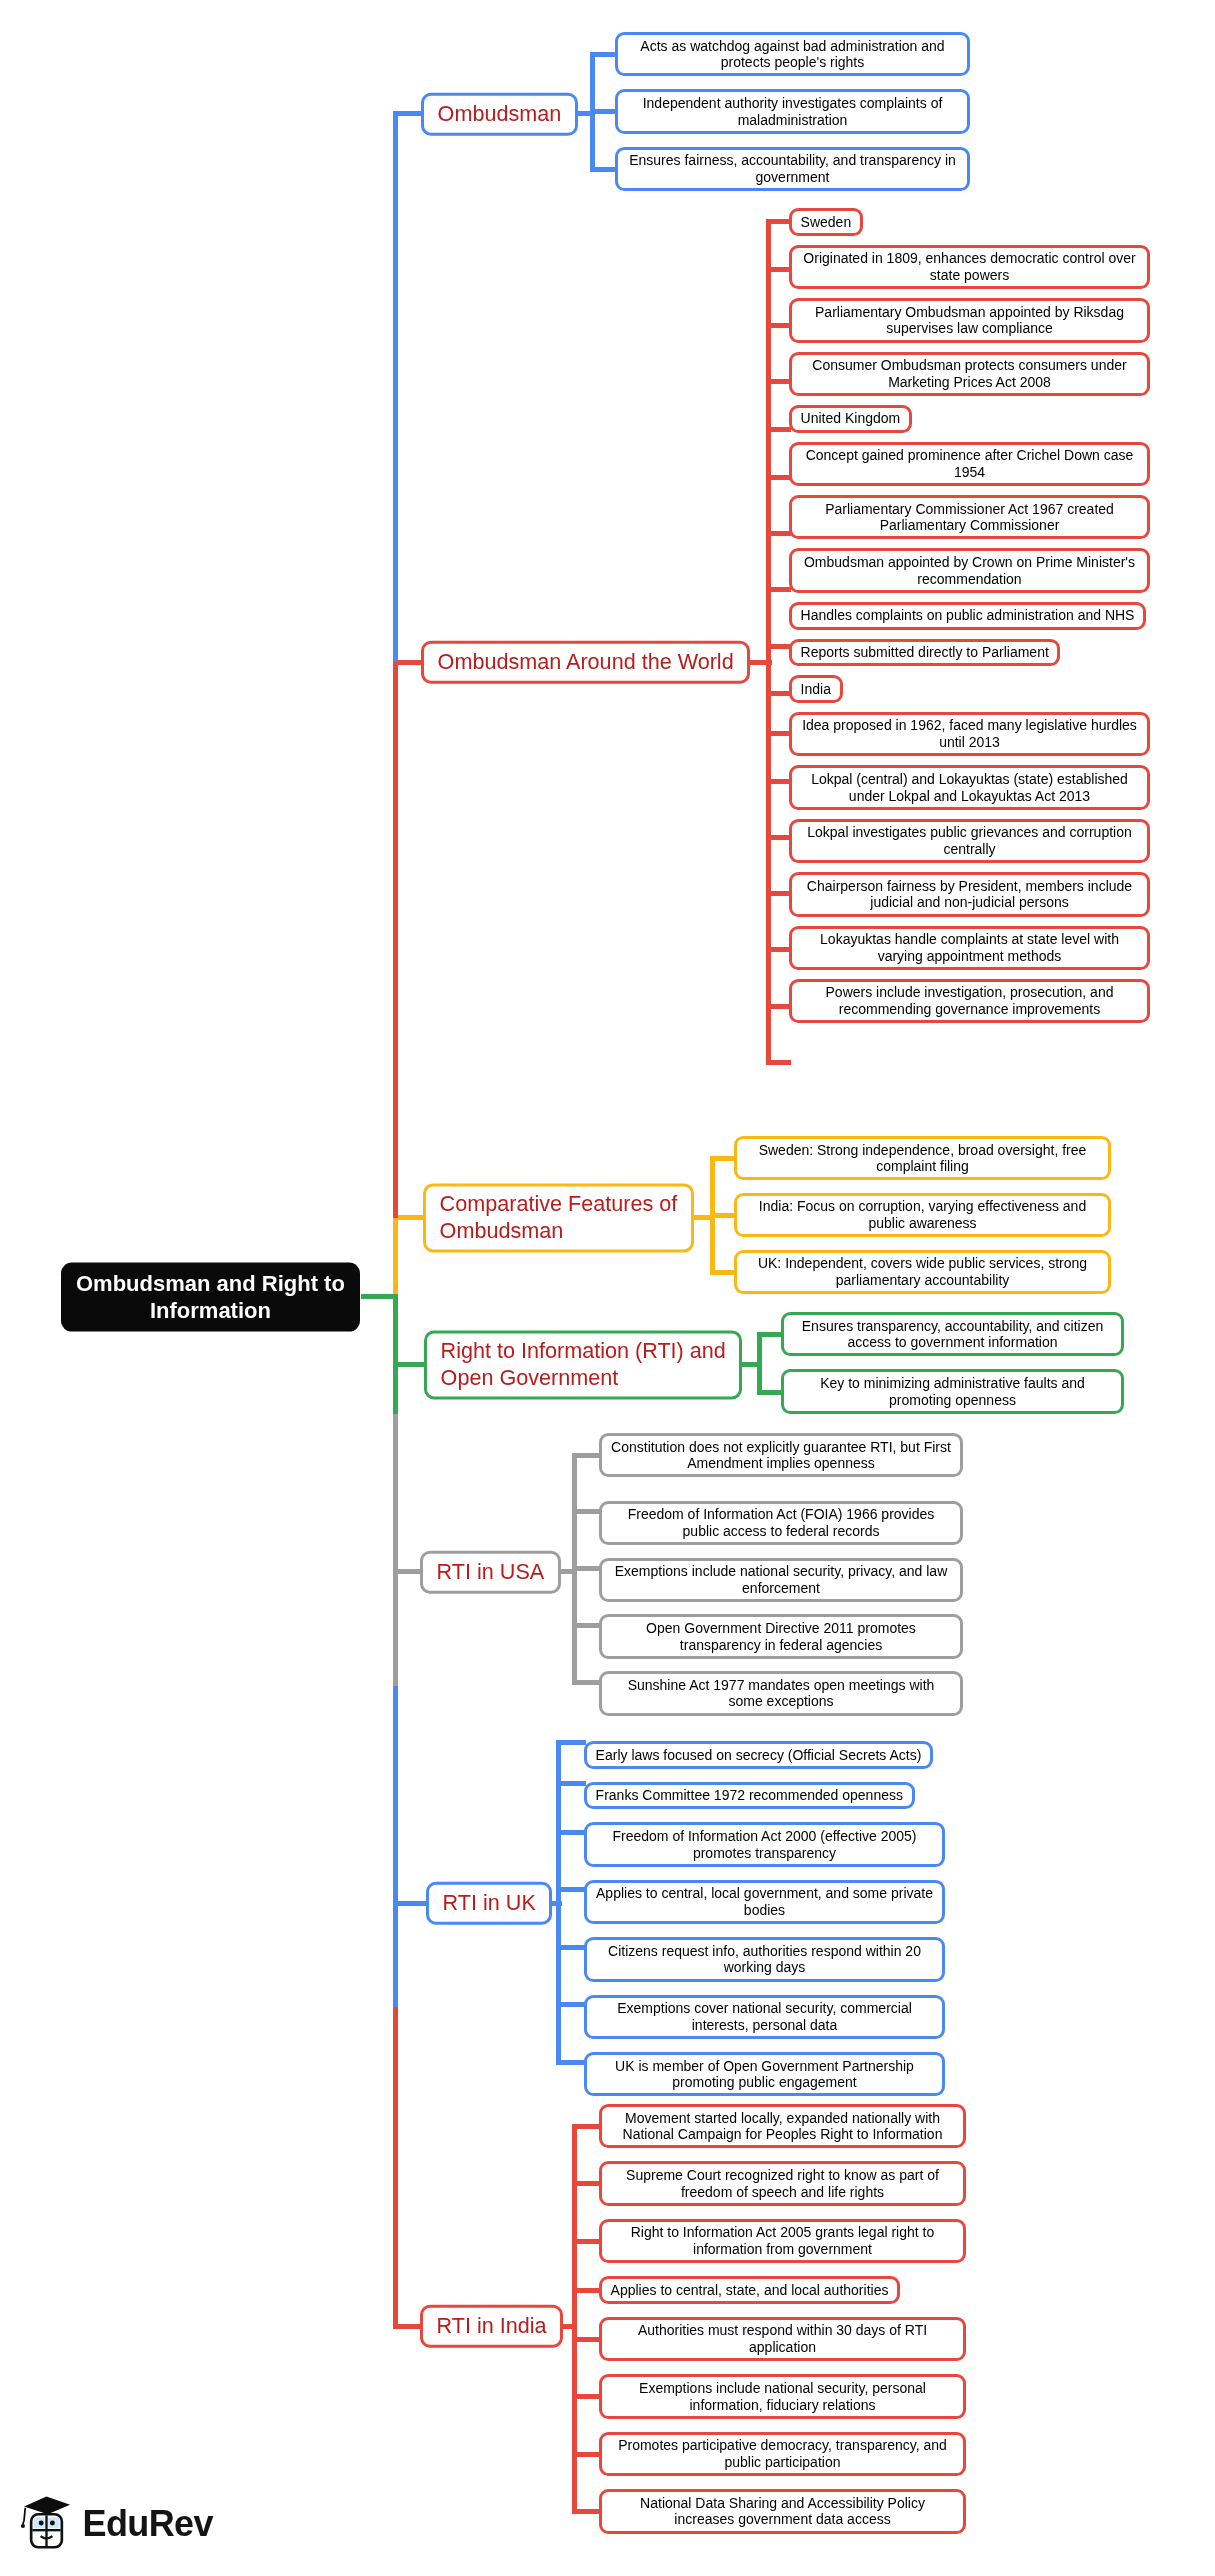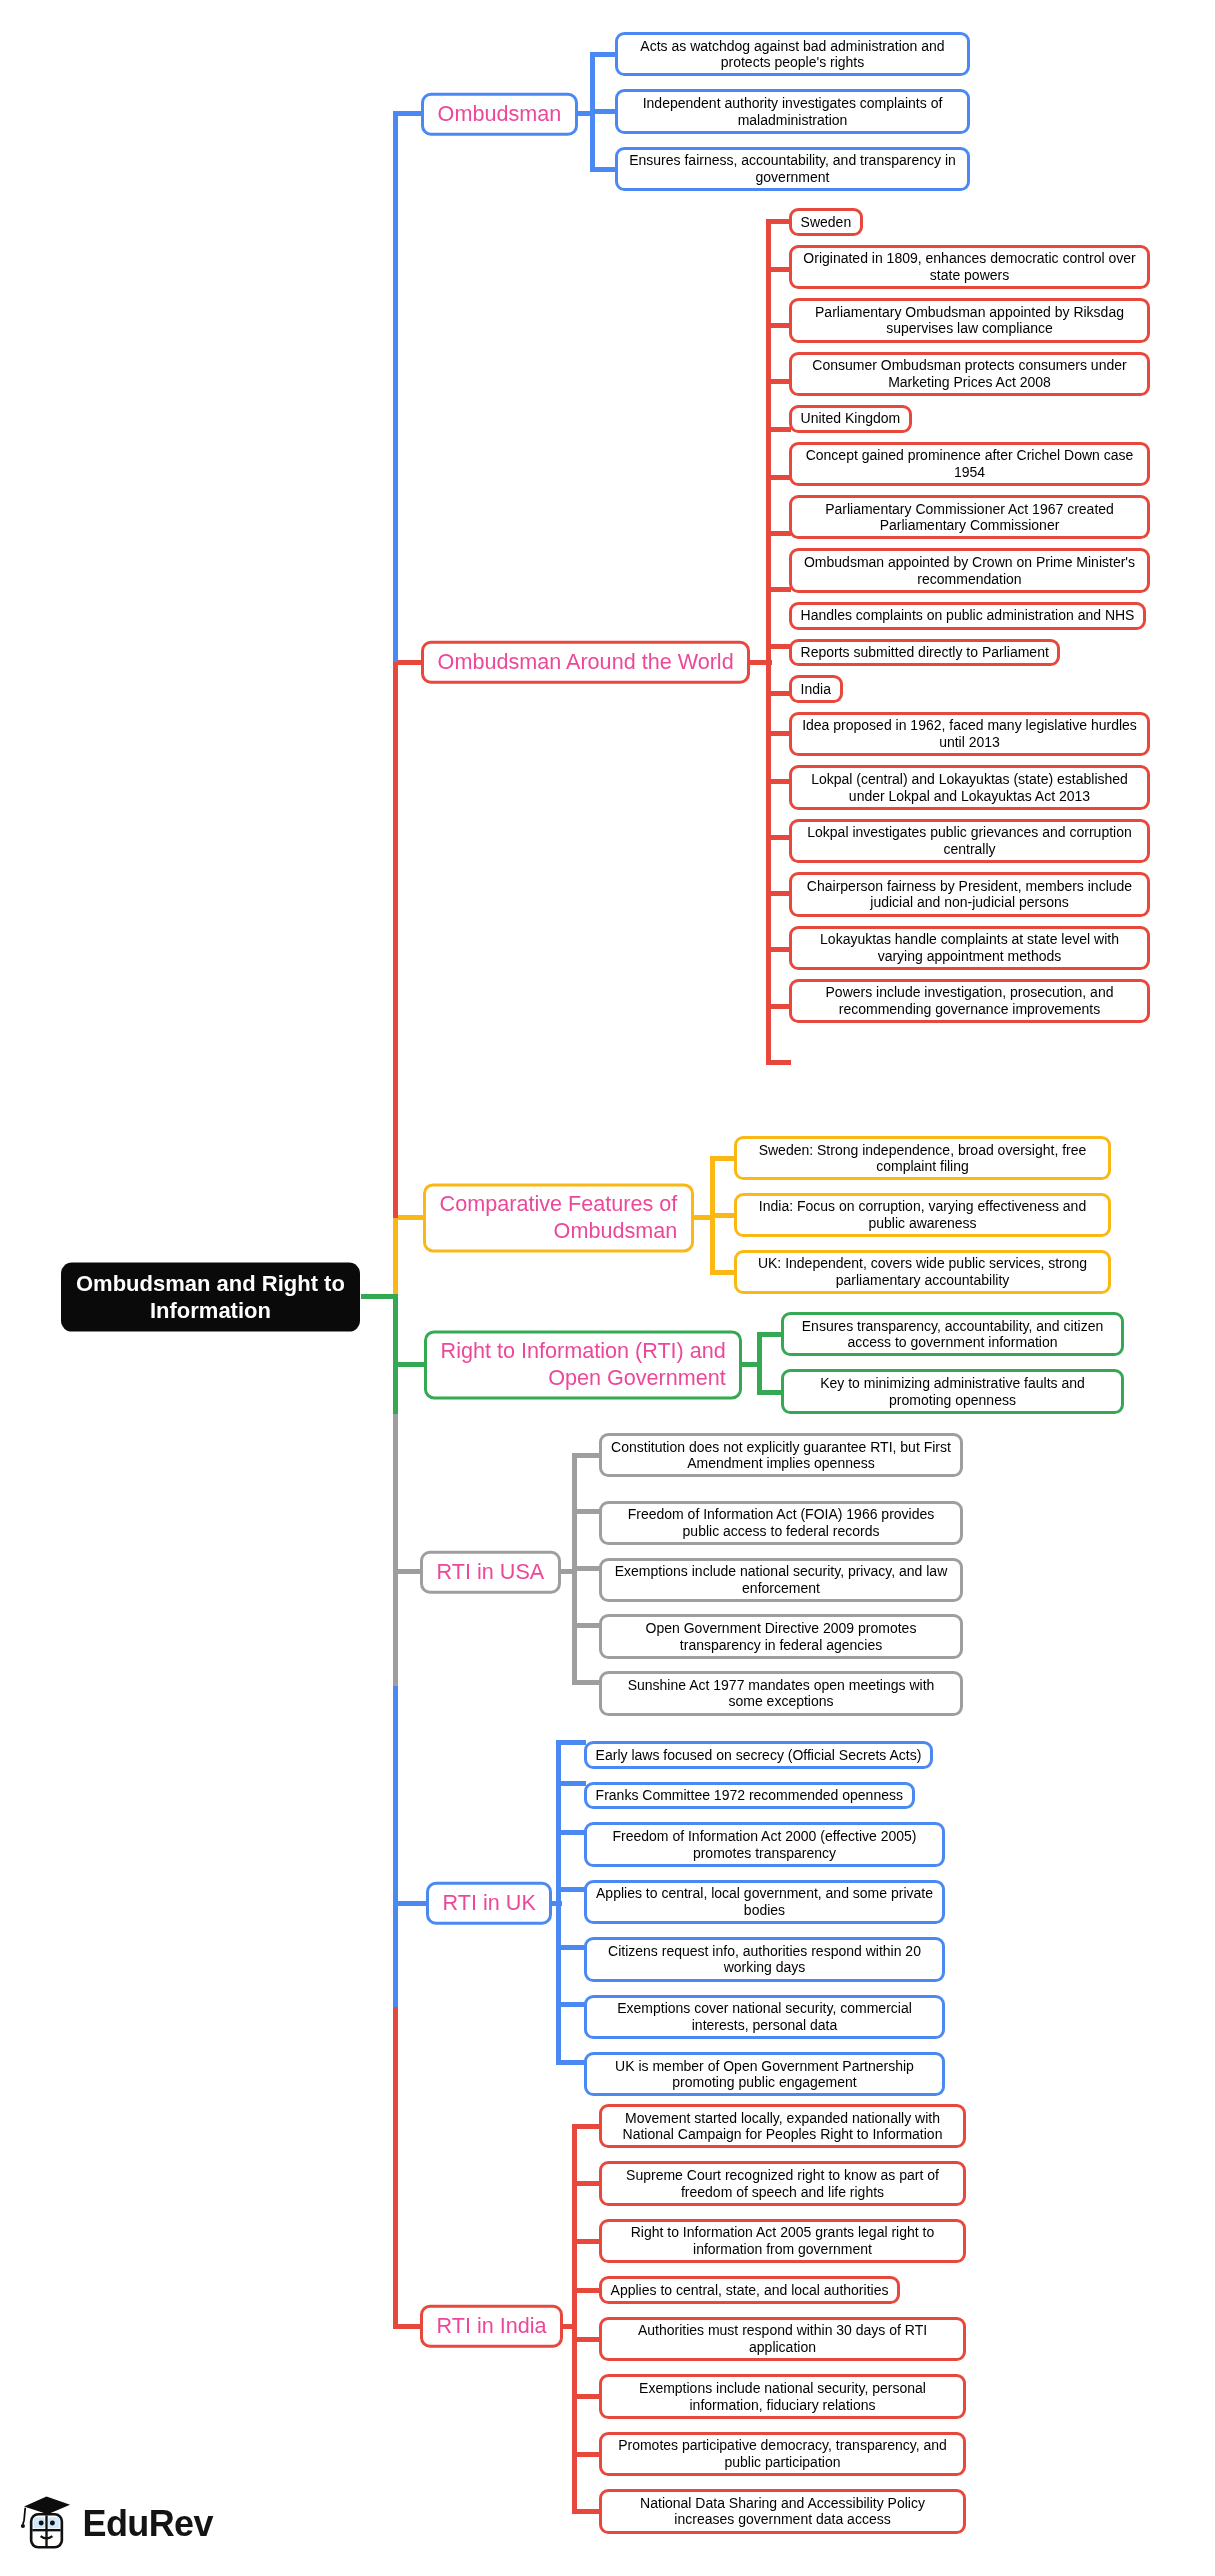--- a/index.html
+++ b/index.html
@@ -35,22 +35,22 @@
   .bnode{
     position:absolute;
     transform:translateY(-50%);
     box-sizing:border-box;
     background:#fff;
     border:3.1px solid #000;
     border-radius:10px;
     padding:5px 13.6px;
     font-size:21.6px;
     line-height:26.6px;
-    color:#ec4899;
-    text-align:right;
+    color:#b91c1c;
+    text-align:left;
     width:max-content;
     white-space:pre-line;
     z-index:3;
   }
   .root-node{
     position:absolute;
     left:61px;top:1297px;
     transform:translateY(-50%);
     background:#0a0a0a;
     color:#ffffff;
@@ -125,21 +125,21 @@
 Open Government</div>
       <div class="children-col" style="left: 781px; top: 1312px; gap: 13px;">
         <div class="leaf" style="border-color: rgb(52, 168, 83); max-width: 343px;">Ensures transparency, accountability, and citizen access to government information</div>
         <div class="leaf" style="border-color: rgb(52, 168, 83); max-width: 343px;">Key to minimizing administrative faults and promoting openness</div>
       </div>
       <div class="bnode" style="left: 420px; top: 1572px; border-color: rgb(158, 158, 158);">RTI in USA</div>
       <div class="children-col" style="left: 599px; top: 1433px; gap: 12.4px; align-items: center;">
         <div class="leaf" style="border-color: rgb(158, 158, 158); max-width: 364px;">Constitution does not explicitly guarantee RTI, but First Amendment implies openness</div>
         <div class="leaf" style="border-color: rgb(158, 158, 158); max-width: 364px; margin-top: 11px;">Freedom of Information Act (FOIA) 1966 provides public access to federal records</div>
         <div class="leaf" style="border-color: rgb(158, 158, 158); max-width: 364px;">Exemptions include national security, privacy, and law enforcement</div>
-        <div class="leaf" style="border-color: rgb(158, 158, 158); max-width: 364px;">Open Government Directive 2009 promotes transparency in federal agencies</div>
+        <div class="leaf" style="border-color: rgb(158, 158, 158); max-width: 364px;">Open Government Directive 2011 promotes transparency in federal agencies</div>
         <div class="leaf" style="border-color: rgb(158, 158, 158); max-width: 364px;">Sunshine Act 1977 mandates open meetings with some exceptions</div>
       </div>
       <div class="bnode" style="left: 426px; top: 1903px; border-color: rgb(74, 137, 244);">RTI in UK</div>
       <div class="children-col" style="left: 584px; top: 1729px; gap: 13px;">
         <div class="leaf" style="border-color: rgb(74, 137, 244); max-width: 361px; margin-top: 12px;">Early laws focused on secrecy (Official Secrets Acts)</div>
         <div class="leaf" style="border-color: rgb(74, 137, 244); max-width: 361px;">Franks Committee 1972 recommended openness</div>
         <div class="leaf" style="border-color: rgb(74, 137, 244); max-width: 361px;">Freedom of Information Act 2000 (effective 2005) promotes transparency</div>
         <div class="leaf" style="border-color: rgb(74, 137, 244); max-width: 361px;">Applies to central, local government, and some private bodies</div>
         <div class="leaf" style="border-color: rgb(74, 137, 244); max-width: 361px;">Citizens request info, authorities respond within 20 working days</div>
         <div class="leaf" style="border-color: rgb(74, 137, 244); max-width: 361px;">Exemptions cover national security, commercial interests, personal data</div>

